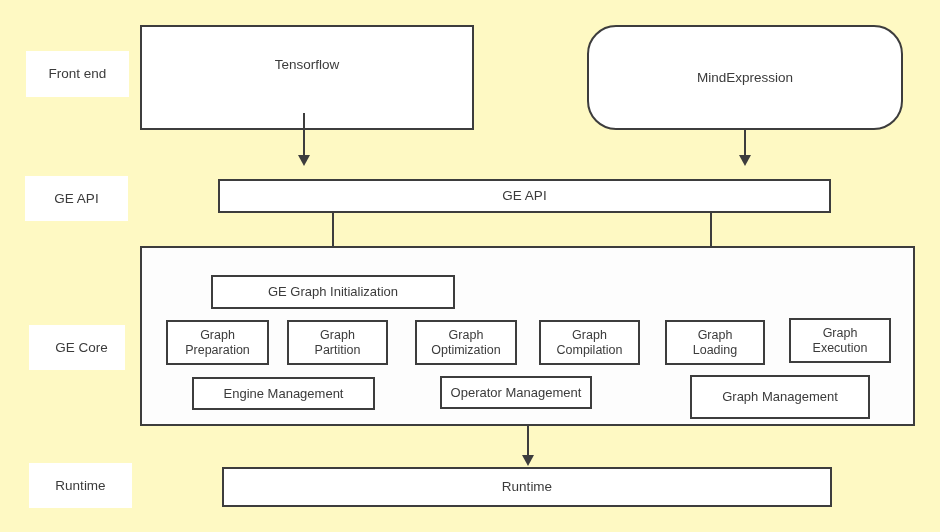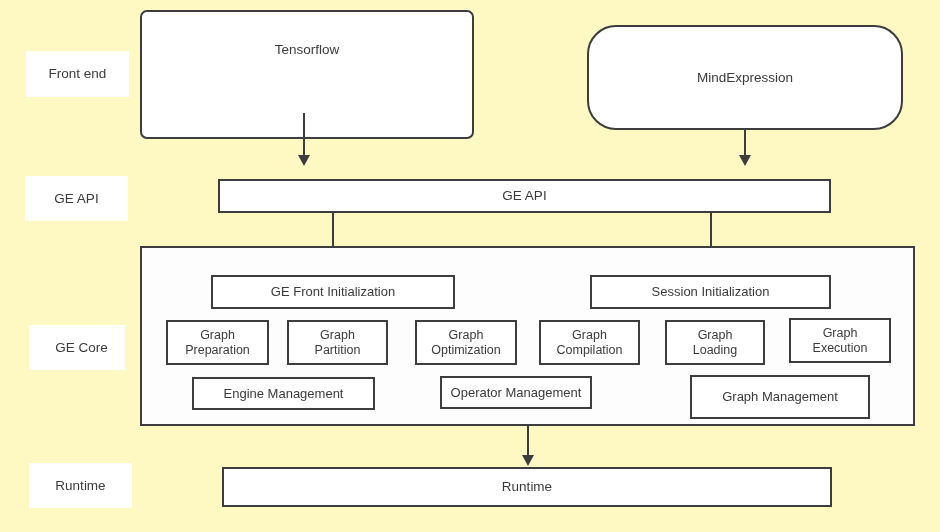--- a/index.html
+++ b/index.html
@@ -104,21 +104,21 @@
   </div>
 
   <div class="box noborder stage-label" style="left:29px; top:325px; width:96px; height:45px;padding-left:9px;">
     <span>GE Core</span>
   </div>
 
   <div class="box noborder stage-label" style="left:29px; top:463px; width:103px; height:45px;">
     <span>Runtime</span>
   </div>
 
-  <div class="box bordered frontend-container" style="left:140px; top:10px; width:334px; height:129px;border-radius:7px;">
+  <div class="box bordered frontend-container" style="left:140px; top:25px; width:334px; height:105px;">
     <span class="caption">Tensorflow</span>
   </div>
 
 
   <div class="box bordered me-container" style="left:587px; top:25px; width:316px; height:105px;">
     <span>MindExpression</span>
   </div>
 
   <div class="vline" style="left:303px; top:113px; height:43px;"></div>
   <div class="arrowhead" style="left:298px; top:155px;"></div>
@@ -132,26 +132,23 @@
 
   <div class="vline" style="left:332px; top:213px; height:50px;"></div>
   <div class="arrowhead" style="left:327px; top:262px;"></div>
 
   <div class="vline" style="left:710px; top:213px; height:50px;"></div>
   <div class="arrowhead" style="left:705px; top:262px;"></div>
 
   <div id="ge-core-container" style="left:140px; top:246px; width:775px; height:180px;"></div>
 
   <div class="box bordered init-box" style="left:211px; top:275px; width:244px; height:34px;">
-    <span>GE Front Initialization</span>
+    <span>GE Graph Initialization</span>
   </div>
 
-  <div class="box bordered init-box" style="left:590px; top:275px; width:241px; height:34px;">
-    <span>Session Initialization</span>
-  </div>
 
   <div class="box bordered phase-box" style="left:166px; top:320px; width:103px; height:45px;">
     <span>Graph
 Preparation</span>
   </div>
 
   <div class="box bordered phase-box" style="left:287px; top:320px; width:101px; height:45px;">
     <span>Graph
 Partition</span>
   </div>

